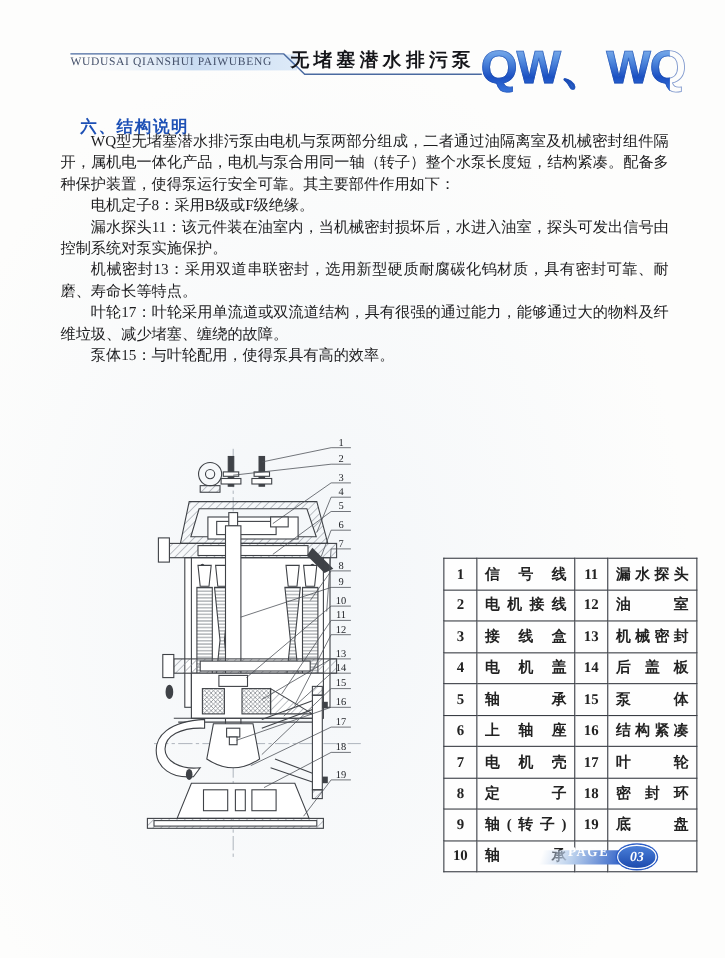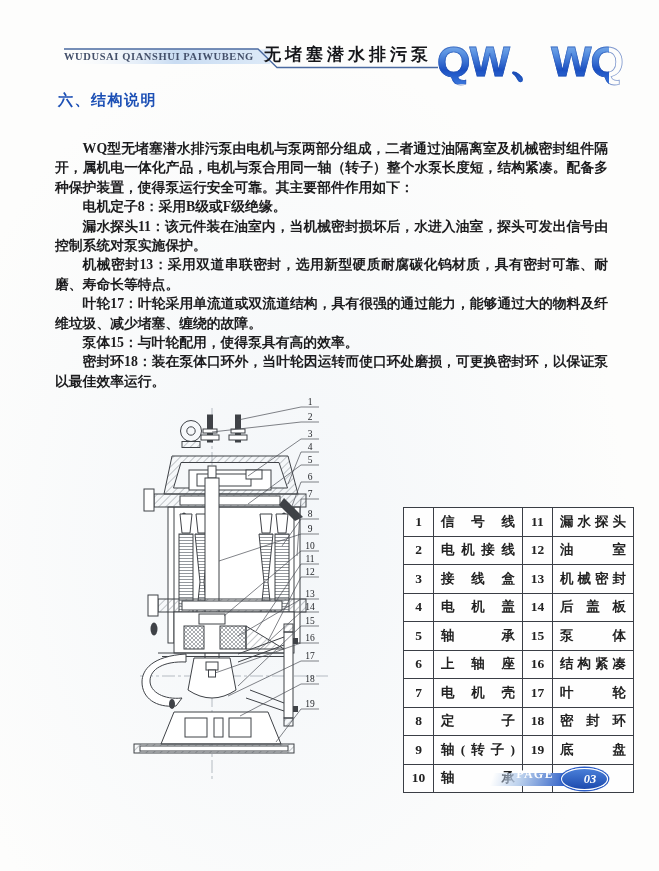--- a/index.html
+++ b/index.html
@@ -9,21 +9,21 @@
     font-family:"Liberation Serif","DejaVu Serif",serif;
   }
   .page{
     position:absolute;inset:0;
     background:radial-gradient(ellipse at 42% 62%, #f3f6f9 0%, #fdfdfc 65%);
   }
   
   .header-deco{position:absolute;left:0;top:0;width:659px;height:110px;}
   .brand-en{
     position:absolute;left:64px;top:51px;width:210px;
-    font-size:10.5px;letter-spacing:0.6px;color:#44506a;font-weight:700;
+    font-size:10.5px;letter-spacing:0.6px;color:#44506a;font-weight:400;
     white-space:nowrap;
   }
   .title-cn{
     position:absolute;left:264px;top:43px;width:176px;
     font-size:17px;font-weight:bold;color:#15161a;letter-spacing:4px;
     text-align:left;white-space:nowrap;
   }
   .logo{
     position:absolute;left:437px;top:33px;width:172px;height:52px;
     font-family:"Liberation Sans","DejaVu Sans",sans-serif;
@@ -32,29 +32,29 @@
   }
   @supports ((-webkit-background-clip:text) or (background-clip:text)){
     .logo{
       background:linear-gradient(180deg,#a6ccf2 0%, #5b93e2 38%, #1b50c2 72%, #3a77dd 100%);
       -webkit-background-clip:text;background-clip:text;
       color:transparent;
       -webkit-text-stroke:0.8px rgba(23,70,168,.55);
     }
   }
   .section{
-    position:absolute;left:57px;top:90px;margin:1px;
+    position:absolute;left:57px;top:90px;margin:16px;
     font-family:"Liberation Sans","DejaVu Sans",sans-serif;
     font-size:15px;font-weight:bold;color:#1d50b5;letter-spacing:1.5px;
   }
   
   .body-text{
     position:absolute;left:55px;top:119px;width:553px;
     font-size:13.8px;line-height:19.4px;color:#1c1c1e;
-    text-align:justify;font-weight:700;margin-top:20px;
+    text-align:justify;font-weight:400;
   }
   .body-text p{margin:0;text-indent:2em;}
   
   .diagram{position:absolute;left:88px;top:386px;width:302px;height:400px;}
   
   .parts{
     position:absolute;left:403px;top:507px;width:197px;
     border-collapse:collapse;table-layout:fixed;
     font-size:13.5px;font-weight:bold;color:#222;background:#fefefe;
   }
@@ -84,21 +84,21 @@
     transform:skewX(8deg);
     font-style:italic;font-weight:bold;font-size:12.5px;letter-spacing:1.5px;
     color:#ffffff;
   }
   .page-oval{
     position:relative;margin-left:-7px;width:34px;height:20px;border-radius:50%;
     background:linear-gradient(180deg,#4a7fd8 0%, #1c4aae 100%);
     border:1.6px solid #ffffff;
     box-shadow:0 0 0 1.4px #2d5ec6;
     display:flex;align-items:center;justify-content:center;
-    font-style:italic;font-weight:bold;font-size:12.5px;color:#ffffff;padding-left:11px;
+    font-style:italic;font-weight:bold;font-size:12.5px;color:#ffffff;
   }
 </style>
 </head>
 <body>
 
 <div class="page">
 
   <svg class="header-deco">
     <defs>
       <linearGradient id="bandg" x1="0" y1="0" x2="1" y2="0">
@@ -117,21 +117,20 @@
 
   <h2 class="section">六、结构说明</h2>
 
   <div class="body-text">
       <p>WQ型无堵塞潜水排污泵由电机与泵两部分组成，二者通过油隔离室及机械密封组件隔开，属机电一体化产品，电机与泵合用同一轴（转子）整个水泵长度短，结构紧凑。配备多种保护装置，使得泵运行安全可靠。其主要部件作用如下：</p>
       <p>电机定子8：采用B级或F级绝缘。</p>
       <p>漏水探头11：该元件装在油室内，当机械密封损坏后，水进入油室，探头可发出信号由控制系统对泵实施保护。</p>
       <p>机械密封13：采用双道串联密封，选用新型硬质耐腐碳化钨材质，具有密封可靠、耐磨、寿命长等特点。</p>
       <p>叶轮17：叶轮采用单流道或双流道结构，具有很强的通过能力，能够通过大的物料及纤维垃圾、减少堵塞、缠绕的故障。</p>
       <p>泵体15：与叶轮配用，使得泵具有高的效率。</p>
-      <p>密封环18：装在泵体口环外，当叶轮因运转而使口环处磨损，可更换密封环，以保证泵以最佳效率运行。</p>
     </div>
 
   <svg class="diagram" viewBox="0 0 302 400">
     <defs>
       <pattern id="ht" patternUnits="userSpaceOnUse" width="5" height="5" patternTransform="rotate(45)">
         <line x1="0" y1="0" x2="0" y2="5" stroke="#8a8f96" stroke-width="1"></line>
       </pattern>
       <pattern id="cr" patternUnits="userSpaceOnUse" width="4" height="4">
         <path d="M0,0 L4,4 M4,0 L0,4" stroke="#70757c" stroke-width="0.6"></path>
       </pattern>

